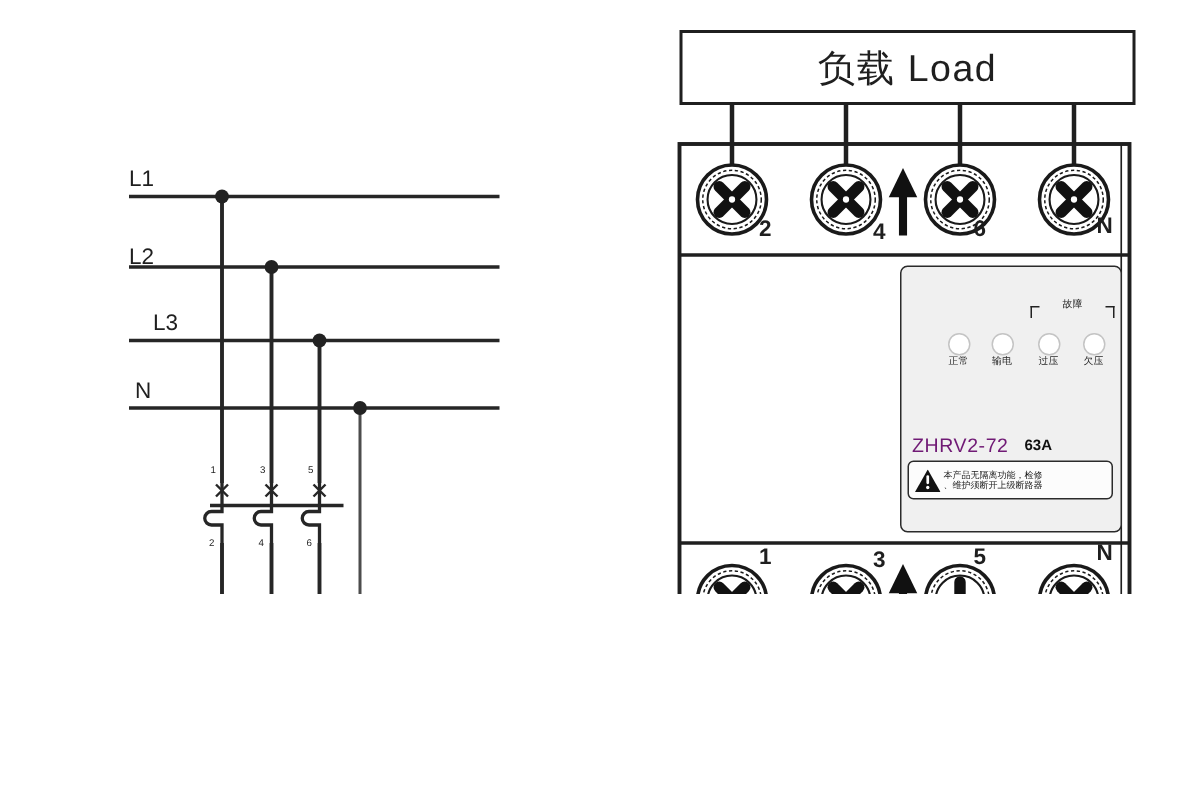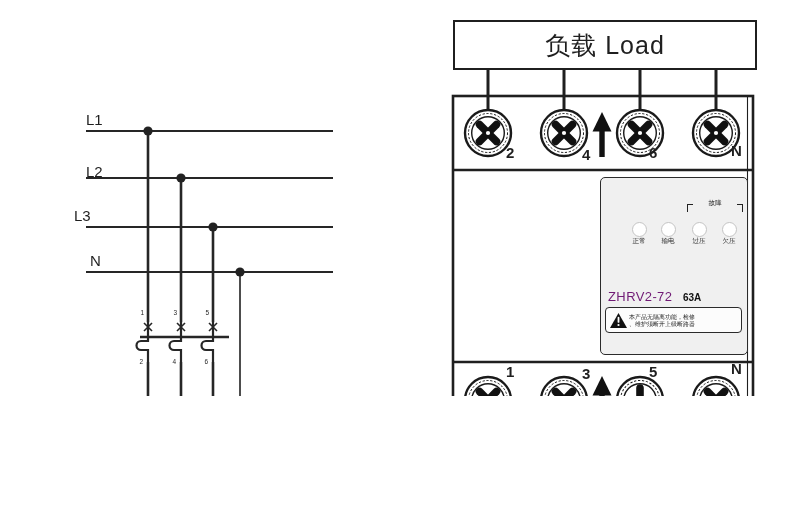--- a/index.html
+++ b/index.html
@@ -147,21 +147,21 @@
       <rect x="599.3" y="394" width="5.4" height="20"></rect>
     </g>
   </svg>
 
   <div id="load-box">
     <span>负载 Load</span>
   </div>
 
   <span class="lbl" style="left:86px;top:112px">L1</span>
   <span class="lbl" style="left:86px;top:164px">L2</span>
-  <span class="lbl" style="left:74px;top:208px">L3</span>
+  <span class="lbl" style="left:102px;top:208px">L3</span>
   <span class="lbl" style="left:90px;top:253px">N</span>
 
   <span class="bnum" style="left:134px;top:310px">1</span>
   <span class="bnum" style="left:167px;top:310px">3</span>
   <span class="bnum" style="left:199px;top:310px">5</span>
   <span class="bnum" style="left:133px;top:359px">2</span>
   <span class="bnum" style="left:166px;top:359px">4</span>
   <span class="bnum" style="left:198px;top:359px">6</span>
 
   <span class="tnum" style="left:506px;top:145px">2</span>

